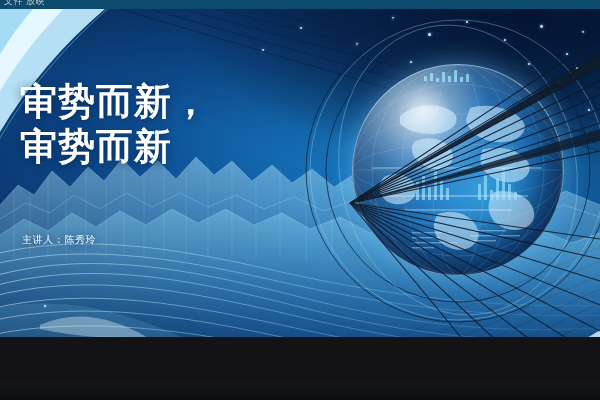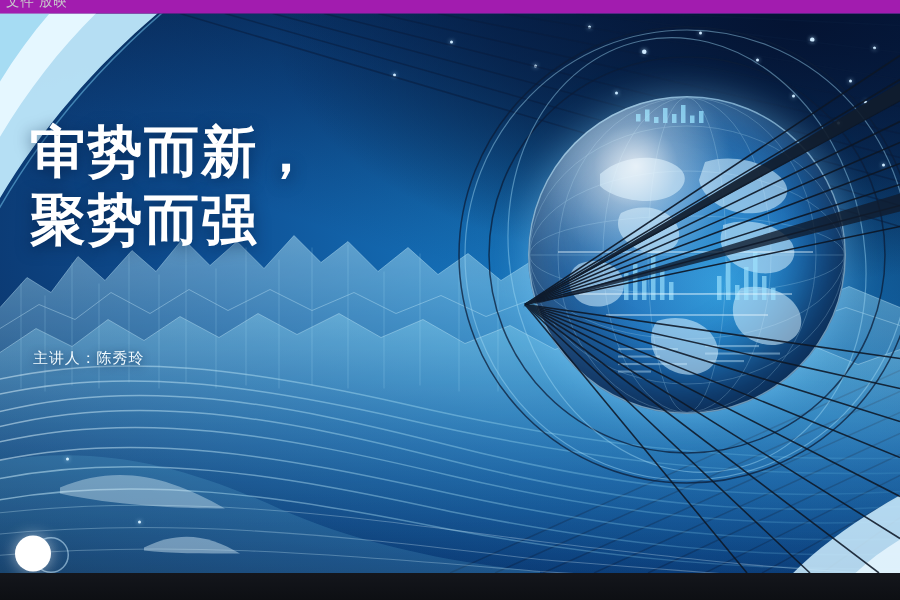--- a/index.html
+++ b/index.html
@@ -3,28 +3,28 @@
 <meta charset="utf-8">
 <style>
   html,body{margin:0;padding:0;background:#0b0b0d;}
   body{width:600px;height:400px;overflow:hidden;
        font-family:"Liberation Sans","DejaVu Sans",sans-serif;}
 
   #stage{position:relative;width:600px;height:400px;overflow:hidden;background:#131316;}
 
   
   .app-topbar{position:absolute;left:0;top:0;width:600px;height:9px;
-    background:#a21caf;overflow:hidden;z-index:60;}
+    background:#0c4a6e;overflow:hidden;z-index:60;}
   .app-topbar .menu{position:absolute;left:4px;top:-5px;font-size:9px;
     color:#c9c9cc;letter-spacing:.5px;white-space:nowrap;}
   .app-bottombar{position:absolute;left:0;top:382px;width:600px;height:18px;
     background:linear-gradient(180deg,#14161c 0%,#0d0f13 100%);z-index:60;}
 
   
-  .slide{position:absolute;left:0;top:9px;width:600px;height:373px;overflow:hidden;
+  .slide{position:absolute;left:0;top:9px;width:600px;height:328px;overflow:hidden;
     background:
       radial-gradient(120% 95% at 78% 40%, #1f8fd8 0%, #1570b8 22%, #0e4f93 46%, #0b376f 70%, #06224b 100%),
       linear-gradient(160deg,#0a2d63 0%,#0b3f7d 40%,#0e5ea5 100%);}
 
   .lay{position:absolute;inset:0;}
 
   
   .sky{background:
       radial-gradient(78% 62% at 88% 2%, rgba(4,18,48,.92) 0%, rgba(5,23,58,.62) 42%, rgba(6,30,70,0) 74%),
       linear-gradient(200deg, rgba(3,16,44,.75) 0%, rgba(3,16,44,0) 48%);}
@@ -345,21 +345,21 @@
 
       <path d="M348,196 L600,46 L600,58 Z" fill="#101c2d" opacity=".92"></path>
       <path d="M348,196 L600,120 L600,132 Z" fill="#101c2d" opacity=".80"></path>
     </svg>
 
     <div class="dot-ring"></div>
     <div class="dot-white"></div>
 
     <div class="title">
       <span>审势而新，</span>
-      <span>聚势而强</span>
+      <span>审势而新</span>
     </div>
 
     <div class="meta">
       <span>主讲人：陈秀玲</span>
     </div>
 
   </div>
 
   <div class="app-bottombar"></div>
 

